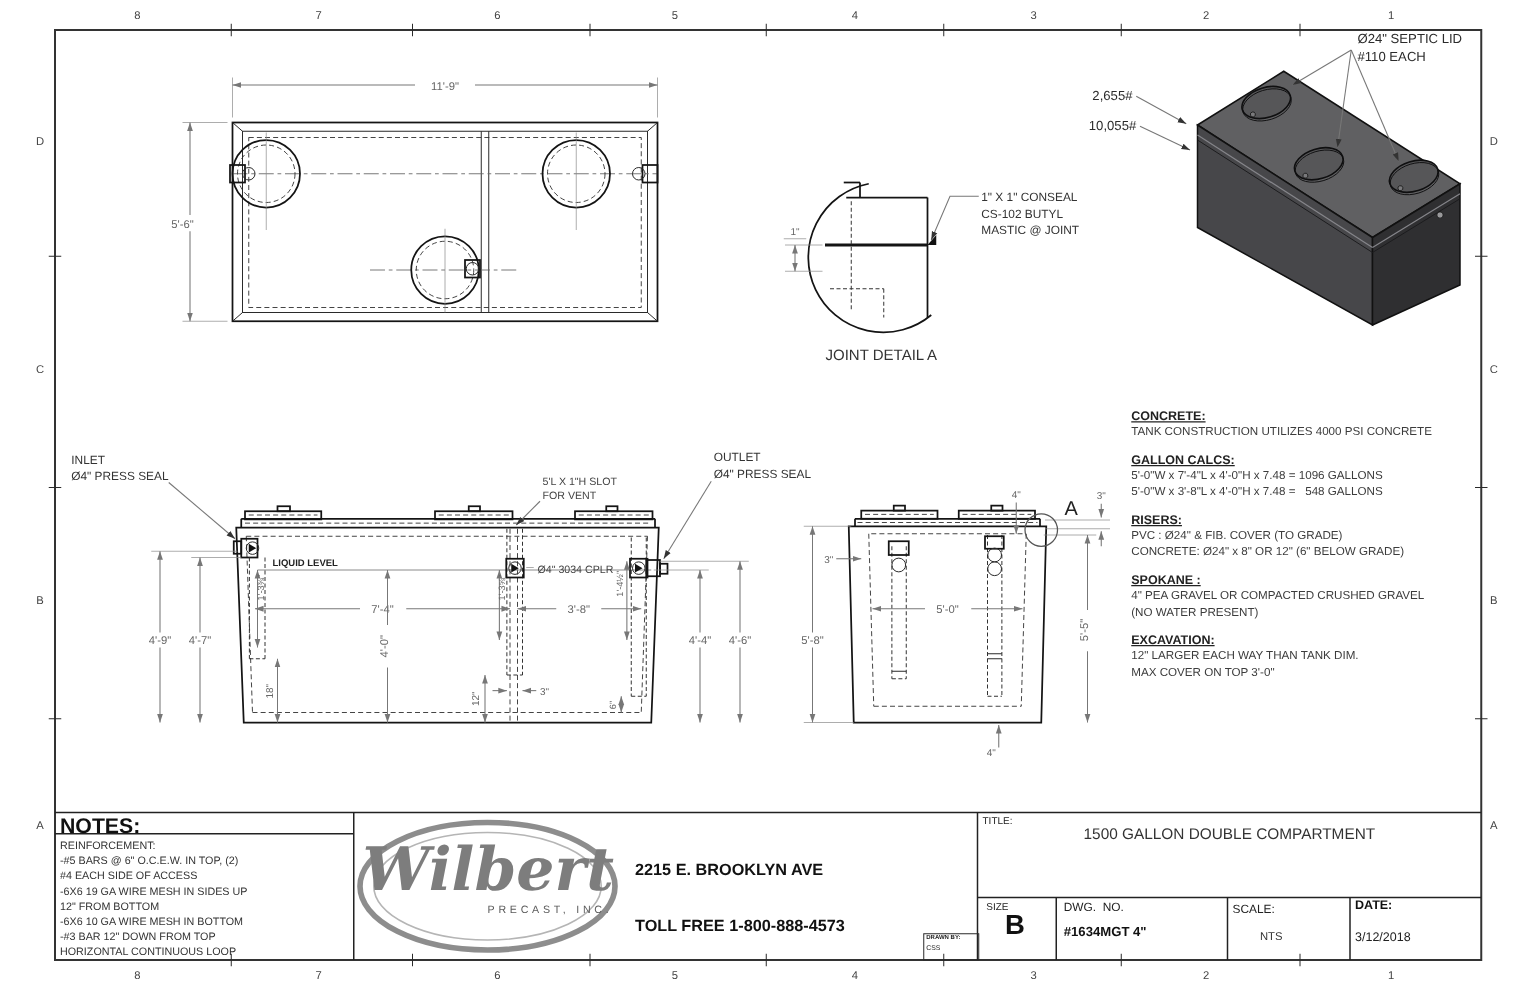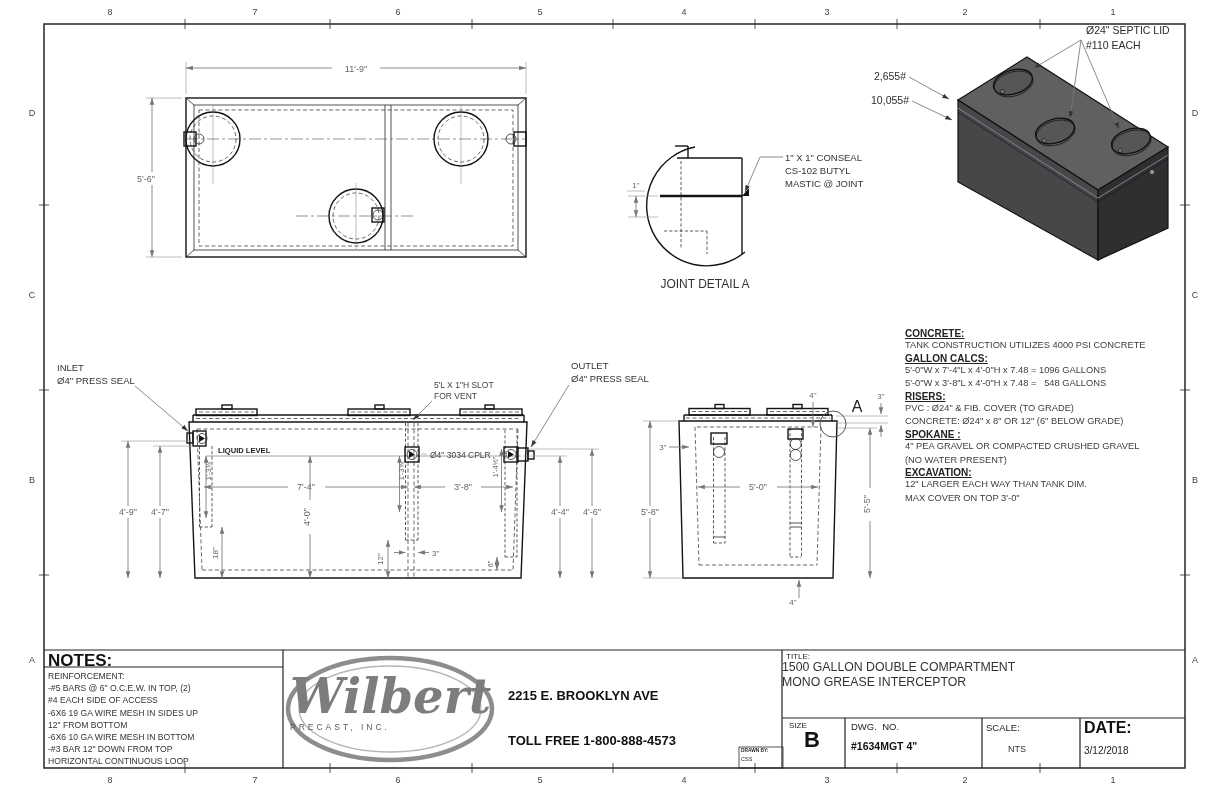--- a/index.html
+++ b/index.html
@@ -22,44 +22,44 @@
   .dt{fill:#666;font-size:9px}
   .dt8{fill:#666;font-size:8px}
   .dt7{fill:#666;font-size:7.3px}
   .lb{fill:#333;font-size:9.5px}
   .lb8{fill:#444;font-size:8.5px}
   .lb11{fill:#2b2b2b;font-size:10.5px}
   .cap{fill:#333;font-size:12px}
   .wr{fill:#fff}
   
   .specs{position:absolute;left:905px;top:328px;width:288px;color:#3c3c3c}
-  .spec-h{font-weight:bold;font-size:10px;text-decoration:underline;color:#222;}
+  .spec-h{font-weight:bold;font-size:10px;text-decoration:underline;color:#222;margin-top:10px}
   .spec-l{font-size:9.3px;line-height:13.6px;white-space:pre}
   
   .notes-h{position:absolute;left:48px;top:651px;font-size:17px;font-weight:bold;color:#111}
   .notes-b{position:absolute;left:48px;top:670px;width:230px;font-size:8.6px;line-height:12.2px;color:#333}
   
   .logo-script{position:absolute;left:290px;top:668px;width:200px;text-align:center;
     font-family:"DejaVu Serif",serif;font-style:italic;font-weight:bold;font-size:48px;color:#7d7d7d}
-  .logo-sub{position:absolute;left:290px;top:722px;width:200px;text-align:left;
+  .logo-sub{position:absolute;left:290px;top:722px;width:200px;text-align:right;
     font-size:8.5px;letter-spacing:3px;color:#5a5a5a}
   .addr{position:absolute;left:508px;top:657px;width:272px;font-weight:bold;
     font-size:13px;line-height:15.3px;color:#111;white-space:pre}
   .drawn-l{position:absolute;left:741px;top:748px;font-size:4.8px;color:#222;font-weight:bold}
   .drawn-v{position:absolute;left:741px;top:756px;font-size:5.5px;color:#222}
   
   .t-label{position:absolute;font-size:8px;color:#222}
-  .t-title{position:absolute;left:782px;top:660px;width:403px;
+  .t-title{position:absolute;left:782px;top:660px;width:403px;text-align:center;
     font-size:12.3px;line-height:14.5px;color:#333}
   .t-size{position:absolute;left:804px;top:727px;font-size:22px;font-weight:bold;color:#111}
   .t-dwgl{position:absolute;left:851px;top:721px;font-size:9.5px;color:#222;white-space:pre}
   .t-dwg{position:absolute;left:851px;top:740px;font-size:10.5px;font-weight:bold;color:#111}
   .t-scalel{position:absolute;left:986px;top:722px;font-size:9.5px;color:#222}
   .t-scale{position:absolute;left:1008px;top:744px;font-size:9px;color:#333}
-  .t-datel{position:absolute;left:1084px;top:719px;font-size:16px;font-weight:bold;color:#111}
+  .t-datel{position:absolute;left:1084px;top:719px;font-size:10px;font-weight:bold;color:#111}
   .t-date{position:absolute;left:1084px;top:745px;font-size:10px;color:#222}
 </style>
 </head>
 <body>
 
 <div class="sheet">
 
 <svg width="1224" height="792" viewBox="0 0 1224 792">
   <defs>
     <marker id="ar" viewBox="0 0 10 10" refX="9.5" refY="5" markerWidth="8.5" markerHeight="8.5" orient="auto-start-reverse">
@@ -448,21 +448,20 @@
   
   
   
 </div>
 <div class="drawn-l">DRAWN BY:</div>
 <div class="drawn-v">CSS</div>
 
 <div class="t-label" style="left:786px;top:652px">TITLE:</div>
 <div class="t-title">
   <div>1500 GALLON DOUBLE COMPARTMENT</div>
-  <div>MONO GREASE INTERCEPTOR</div>
 </div>
 <div class="t-label" style="left:789px;top:721px">SIZE</div>
 <div class="t-size">B</div>
 <div class="t-dwgl">DWG.  NO.</div>
 <div class="t-dwg">#1634MGT 4"</div>
 <div class="t-scalel">SCALE:</div>
 <div class="t-scale">NTS</div>
 <div class="t-datel">DATE:</div>
 <div class="t-date">3/12/2018</div>
 

